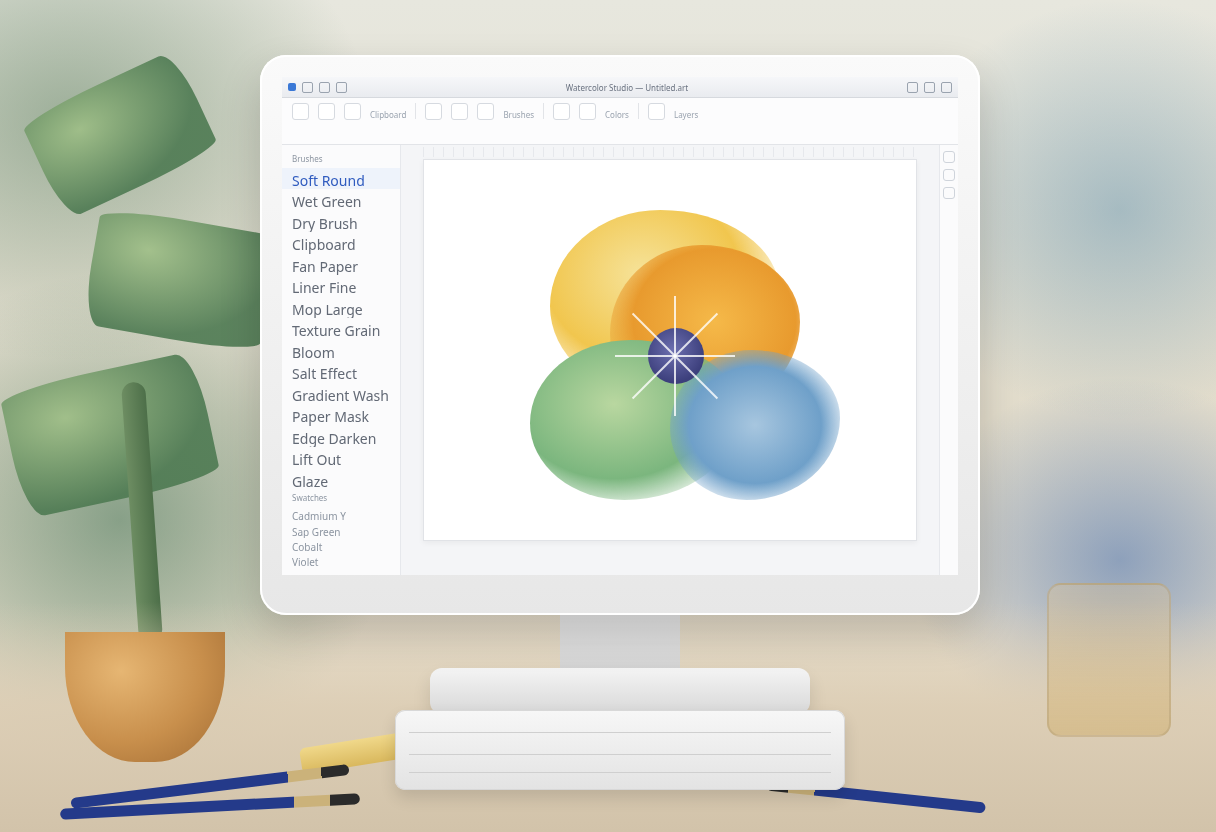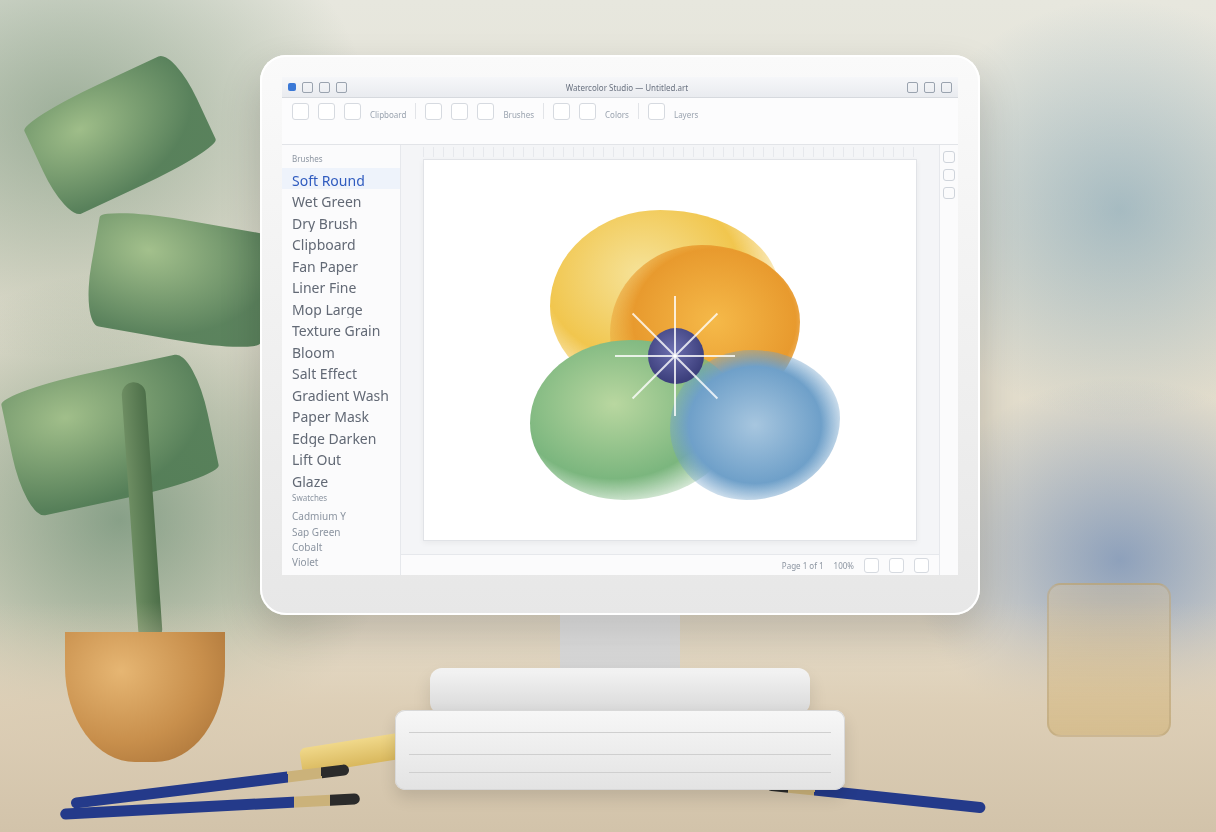--- a/index.html
+++ b/index.html
@@ -186,27 +186,20 @@
                   <div class="wash g1"></div>
                   <div class="wash b1"></div>
                   <div class="center"></div>
                   <div class="vein v1"></div>
                   <div class="vein v2"></div>
                   <div class="vein v3"></div>
                   <div class="vein v4"></div>
                 </div>
               </div>
             </div>
-            <div class="statusbar">
-              <span>Page 1 of 1</span>
-              <span>100%</span>
-              <span class="sbtn"></span>
-              <span class="sbtn"></span>
-              <span class="sbtn"></span>
-            </div>
           </div>
 
           <div class="rp">
             <span class="dot"></span>
             <span class="dot"></span>
             <span class="dot"></span>
           </div>
         </div>
 
       </div>

